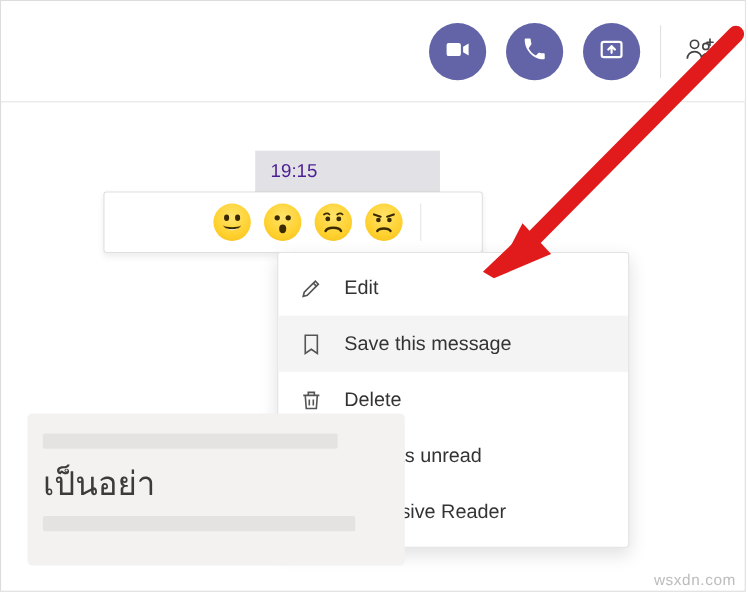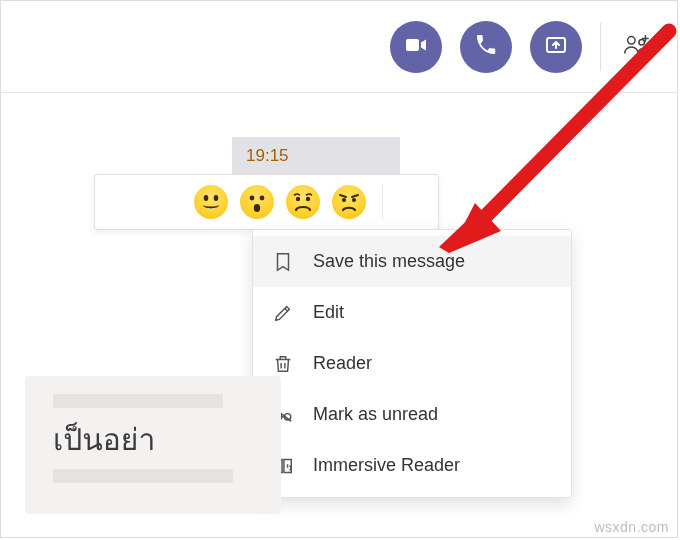--- a/index.html
+++ b/index.html
@@ -66,21 +66,21 @@
 
     
     .msg-time {
       position: absolute;
       top: 136px;
       left: 231px;
       width: 168px;
       height: 38px;
       background: #e1e1e6;
       border-bottom: 1px solid #d4d4d4;
-      color: #a16207;
+      color: #4c1d95;
       font-size: 17px;
       padding: 9px 14px;
     }
 
     
     .reaction-bar {
       position: absolute;
       top: 173px;
       left: 93px;
       width: 345px;
@@ -161,25 +161,25 @@
       justify-content: center;
       color: #555;
     }
     .menu-item .mi-icon svg { width: 22px; height: 22px; }
 
     
     .compose {
       position: absolute;
       top: 375px;
       left: 24px;
-      width: 256px;
+      width: 343px;
       height: 138px;
       background: #f3f2f1;
       border-radius: 4px;
-      padding: 18px 28px;
+      padding: 18px 14px;
     }
     .compose-line {
       height: 14px;
       background: #e4e3e2;
       border-radius: 2px;
       margin-bottom: 8px;
     }
     .compose-text {
       font-size: 30px;
       color: #3b3b3b;
@@ -317,45 +317,45 @@
         <svg viewBox="0 0 24 24" fill="#5b5b5b">
             <circle cx="5" cy="12" r="2.3"></circle>
             <circle cx="12" cy="12" r="2.3"></circle>
             <circle cx="19" cy="12" r="2.3"></circle>
           </svg>
       </span>
     </div>
   </div>
 
   <div class="context-menu">
-    <div class="menu-item hl">
-      <span class="mi-icon">
-        <svg viewBox="0 0 24 24" fill="none" stroke="currentColor" stroke-width="1.6">
-            <path d="M6 3h12v18l-6-4-6 4V3z"></path>
-          </svg>
-      </span>
-      <span>Save this message</span>
-    </div>
     <div class="menu-item">
       <span class="mi-icon">
         <svg viewBox="0 0 24 24" fill="none" stroke="currentColor" stroke-width="1.6">
             <path d="M4 20l1-4L16 5l3 3L8 19l-4 1z"></path>
             <path d="M14 7l3 3"></path>
           </svg>
       </span>
       <span>Edit</span>
     </div>
+    <div class="menu-item hl">
+      <span class="mi-icon">
+        <svg viewBox="0 0 24 24" fill="none" stroke="currentColor" stroke-width="1.6">
+            <path d="M6 3h12v18l-6-4-6 4V3z"></path>
+          </svg>
+      </span>
+      <span>Save this message</span>
+    </div>
     <div class="menu-item">
       <span class="mi-icon">
         <svg viewBox="0 0 24 24" fill="none" stroke="currentColor" stroke-width="1.6">
             <path d="M4 7h16M9 7V4h6v3M6 7l1 13h10l1-13"></path>
             <path d="M10 11v6M14 11v6"></path>
           </svg>
       </span>
-      <span>Reader</span>
+      <span>Delete</span>
     </div>
     <div class="menu-item">
       <span class="mi-icon">
         <svg viewBox="0 0 24 24" fill="none" stroke="currentColor" stroke-width="1.6">
             <circle cx="7" cy="14" r="3.5"></circle>
             <circle cx="17" cy="14" r="3.5"></circle>
             <path d="M10.5 14h3"></path>
             <path d="M3 5l18 14"></path>
           </svg>
       </span>

